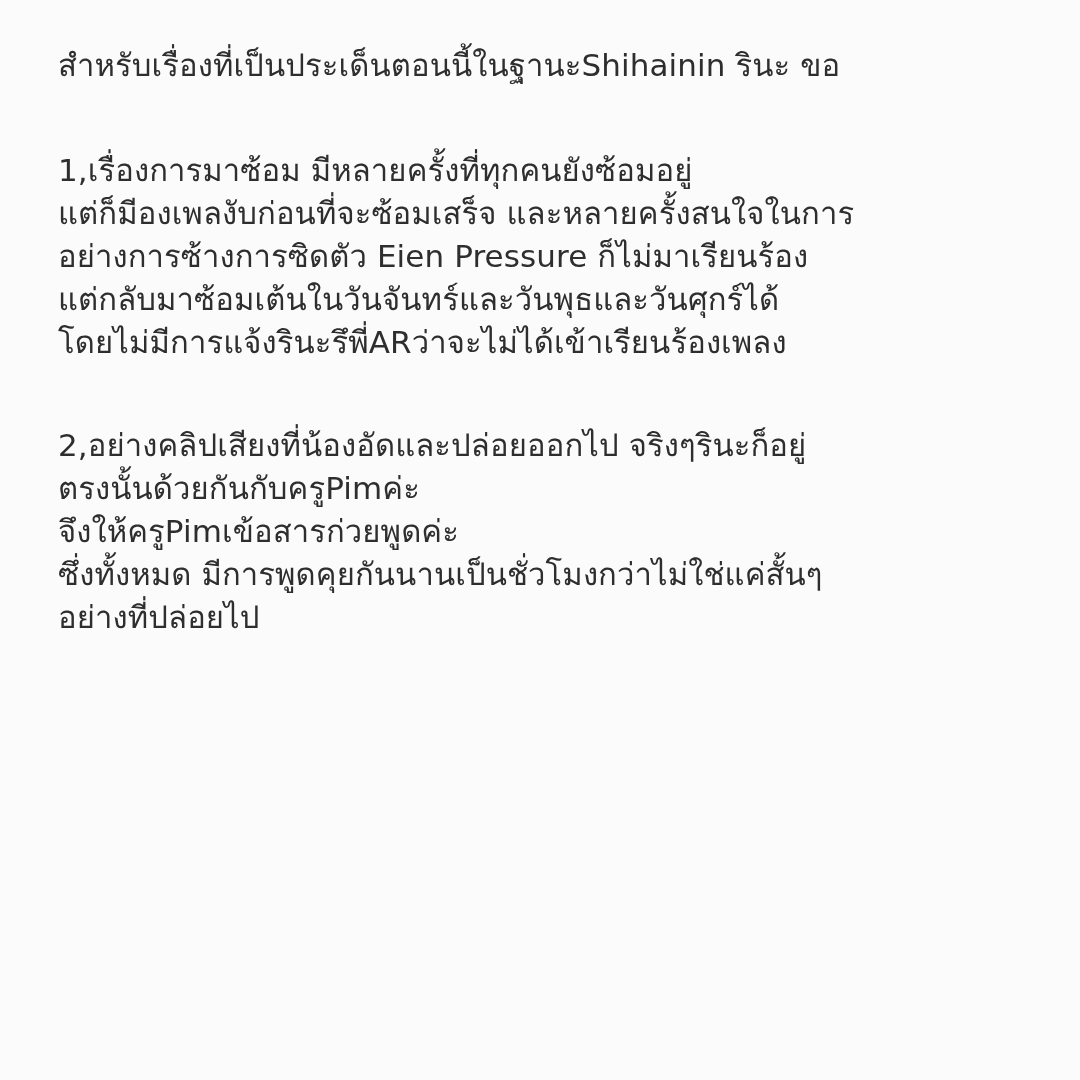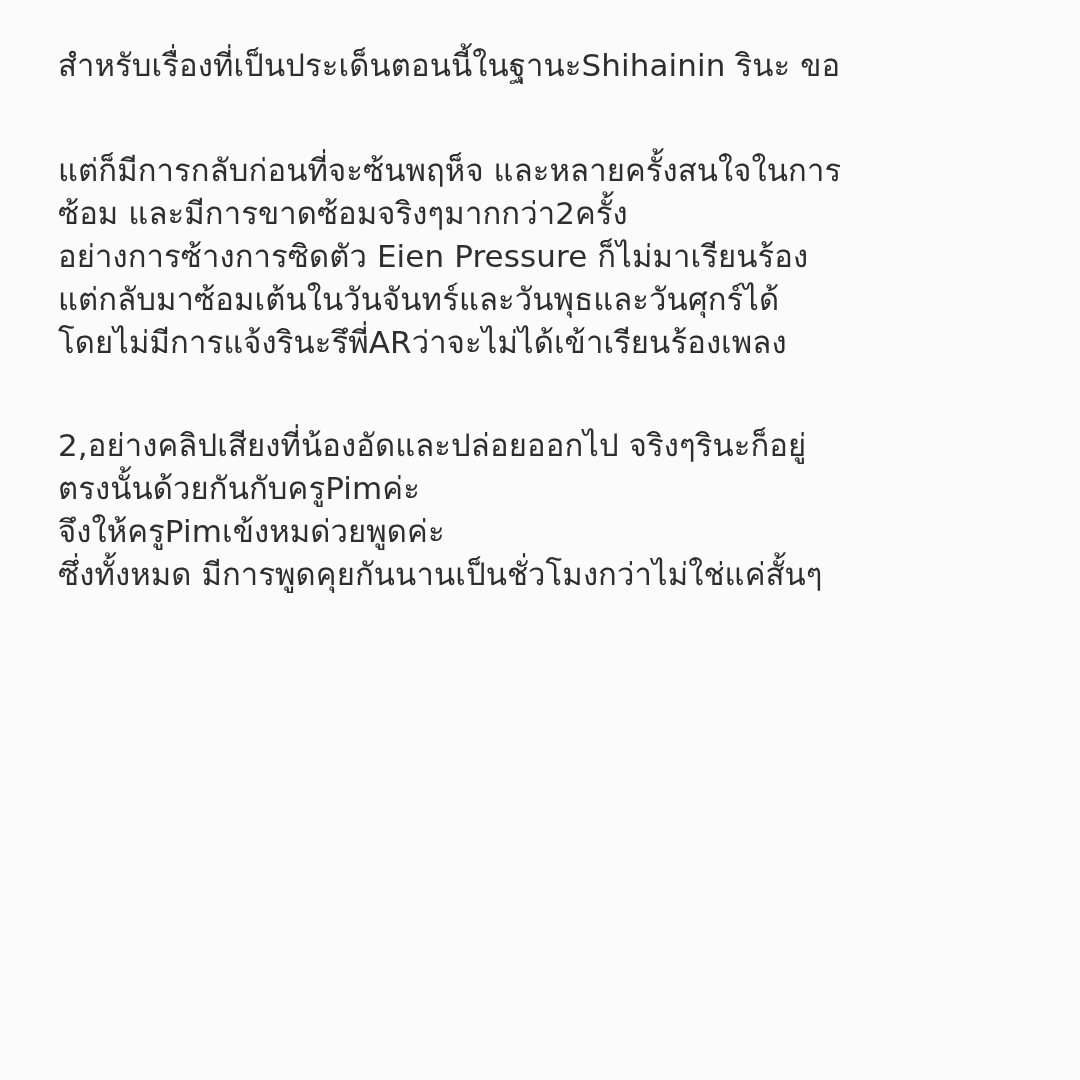--- a/index.html
+++ b/index.html
@@ -44,29 +44,30 @@
 
 <div class="page">
 
   <div class="block">
     <div class="line">สำหรับเรื่องที่เป็นประเด็นตอนนี้ในฐานะShihainin รินะ ขอ</div>
   </div>
 
   <div class="spacer-lg"></div>
 
   <div class="block">
-    <div class="line">แต่ก็มีการกลับก่อนที่จะซ้นพฤห็จ และหลายครั้งสนใจในการ</div>
-    <div class="line">ซ้อม และมีการขาดซ้อมจริงๆมากกว่า2ครั้ง</div>
+    <div class="line">1,เรื่องการมาซ้อม มีหลายครั้งที่ทุกคนยังซ้อมอยู่</div>
+    <div class="line">แต่ก็มีองเพลงับก่อนที่จะซ้อมเสร็จ และหลายครั้งสนใจในการ</div>
     <div class="line">อย่างการซ้างการซิดตัว Eien Pressure ก็ไม่มาเรียนร้อง</div>
     <div class="line">แต่กลับมาซ้อมเต้นในวันจันทร์และวันพุธและวันศุกร์ได้</div>
     <div class="line">โดยไม่มีการแจ้งรินะรึพี่ARว่าจะไม่ได้เข้าเรียนร้องเพลง</div>
   </div>
 
   <div class="spacer-md"></div>
 
   <div class="block">
     <div class="line">2,อย่างคลิปเสียงที่น้องอัดและปล่อยออกไป จริงๆรินะก็อยู่</div>
     <div class="line">ตรงนั้นด้วยกันกับครูPimค่ะ</div>
-    <div class="line">จึงให้ครูPimเข้งหมด่วยพูดค่ะ</div>
+    <div class="line">จึงให้ครูPimเข้อสารก่วยพูดค่ะ</div>
     <div class="line">ซึ่งทั้งหมด มีการพูดคุยกันนานเป็นชั่วโมงกว่าไม่ใช่แค่สั้นๆ</div>
+    <div class="line">อย่างที่ปล่อยไป</div>
   </div>
 
 </div>
 
 </body></html>

